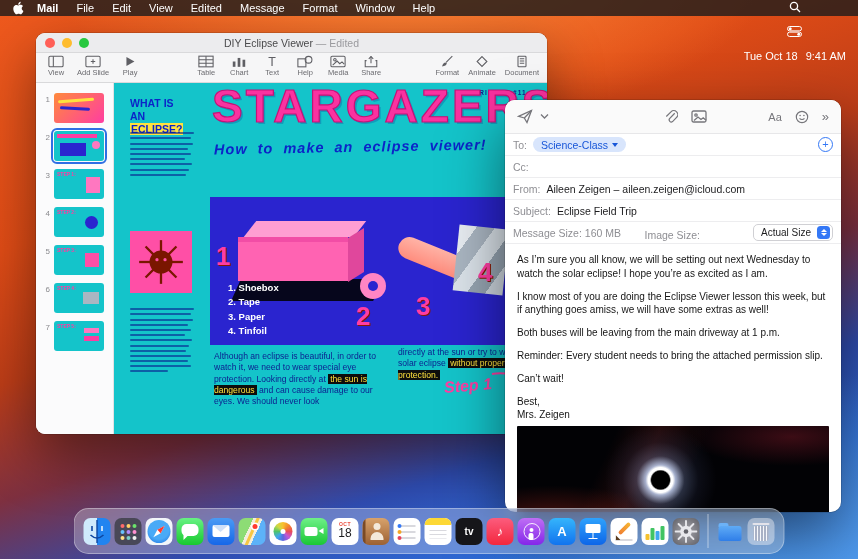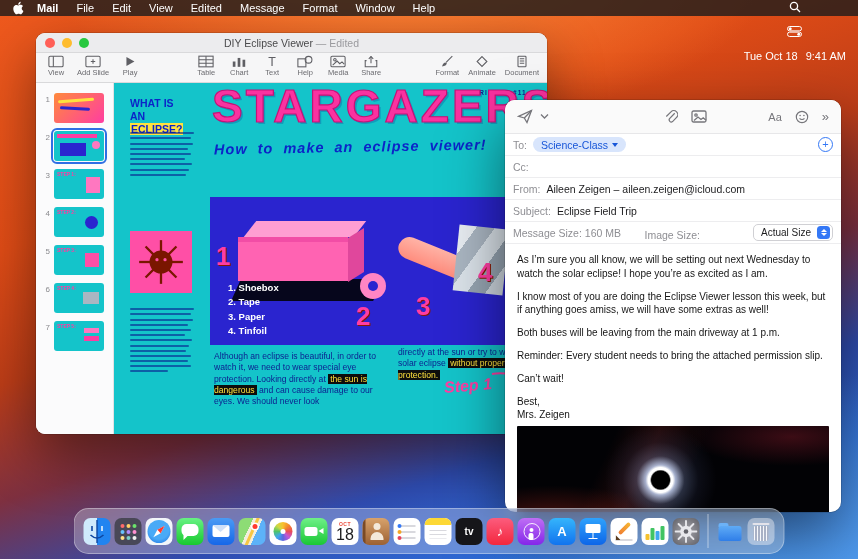--- a/index.html
+++ b/index.html
@@ -182,21 +182,21 @@
   .ic-photos::before { content:""; position:absolute; left:4px; top:4px; width:19px; height:19px; border-radius:50%;
     background:conic-gradient(#f9c12e,#f2852c,#ea4d5a,#c357d6,#5b67e0,#3fa7ee,#4fc36a,#cdd944,#f9c12e); }
   .ic-photos::after { content:""; position:absolute; left:11px; top:11px; width:5px; height:5px; border-radius:50%; background:#fff; }
   .ic-facetime { background:linear-gradient(180deg,#6ef087,#1bc735); }
   .ic-facetime::before { content:""; position:absolute; left:4px; top:9px; width:13px; height:9px; background:#fff; border-radius:2.5px; }
   .ic-facetime::after { content:""; position:absolute; left:18px; top:10px; width:0; height:0;
     border-top:3.5px solid transparent; border-bottom:3.5px solid transparent; border-right:5px solid #fff; }
   .ic-calendar { background:#fff; }
   .cal-month { position:absolute; top:3px; left:0; right:0; text-align:center; font-size:5px; font-weight:bold;
     color:#ec4d3d; letter-spacing:.5px; }
-  .cal-day { position:absolute; top:8px; left:0; right:0; text-align:center; font-size:16px; color:#1c1c1e; }
+  .cal-day { position:absolute; top:8px; left:0; right:0; text-align:center; font-size:12px; color:#1c1c1e; }
   .ic-contacts { background:linear-gradient(180deg,#d8a26b,#9c6134); }
   .ic-contacts::before { content:""; position:absolute; left:0; top:0; bottom:0; width:3px; background:#7a4a26; }
   .ic-contacts::after { content:""; position:absolute; left:11px; top:5px; width:7px; height:7px; border-radius:50%; background:#f4e9da; }
   .ic-contacts .shoulders { position:absolute; left:8px; top:14px; width:13px; height:8px;
     border-radius:7px 7px 0 0; background:#f4e9da; }
   .ic-reminders { background:#fff; }
   .ic-reminders .rrow { position:absolute; left:5px; width:17px; height:2px; background:#d9d9de; }
   .ic-reminders .r1 { top:7px; } .ic-reminders .r2 { top:13px; } .ic-reminders .r3 { top:19px; }
   .ic-reminders .rrow::before { content:""; position:absolute; left:-1px; top:-1px; width:4px; height:4px; border-radius:50%; }
   .ic-reminders .r1::before { background:#3478f6; } .ic-reminders .r2::before { background:#f5a623; }

